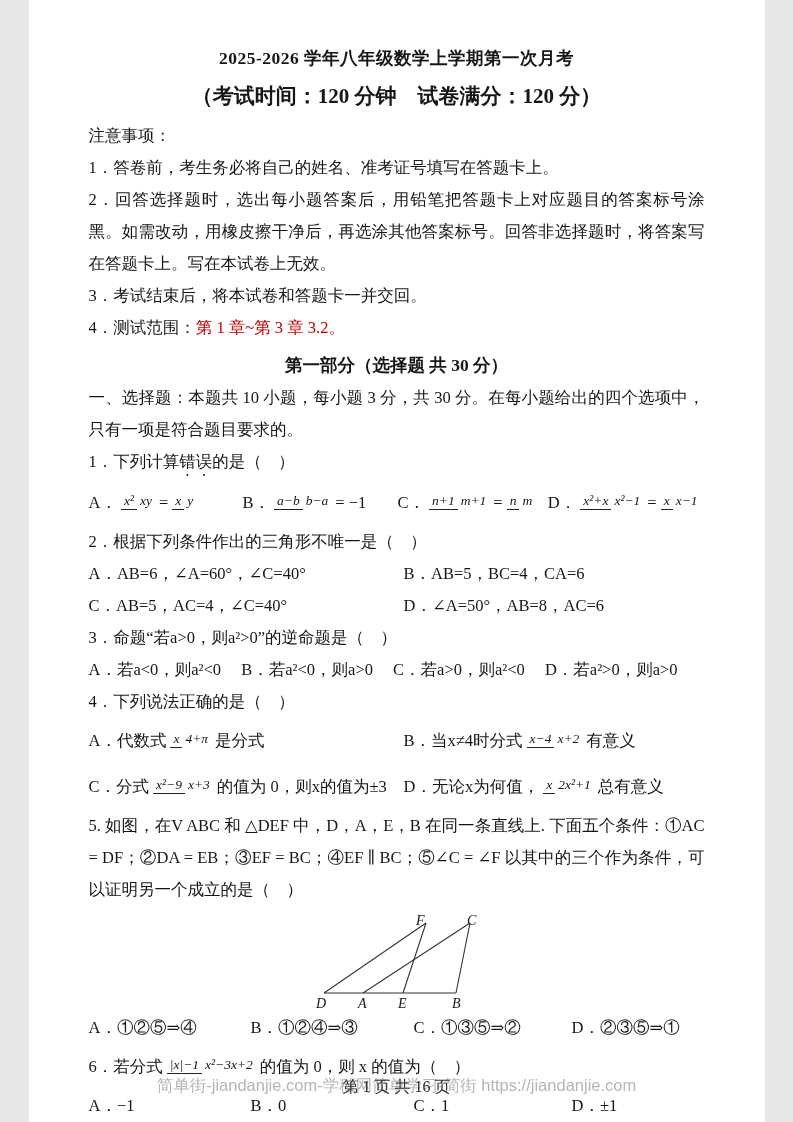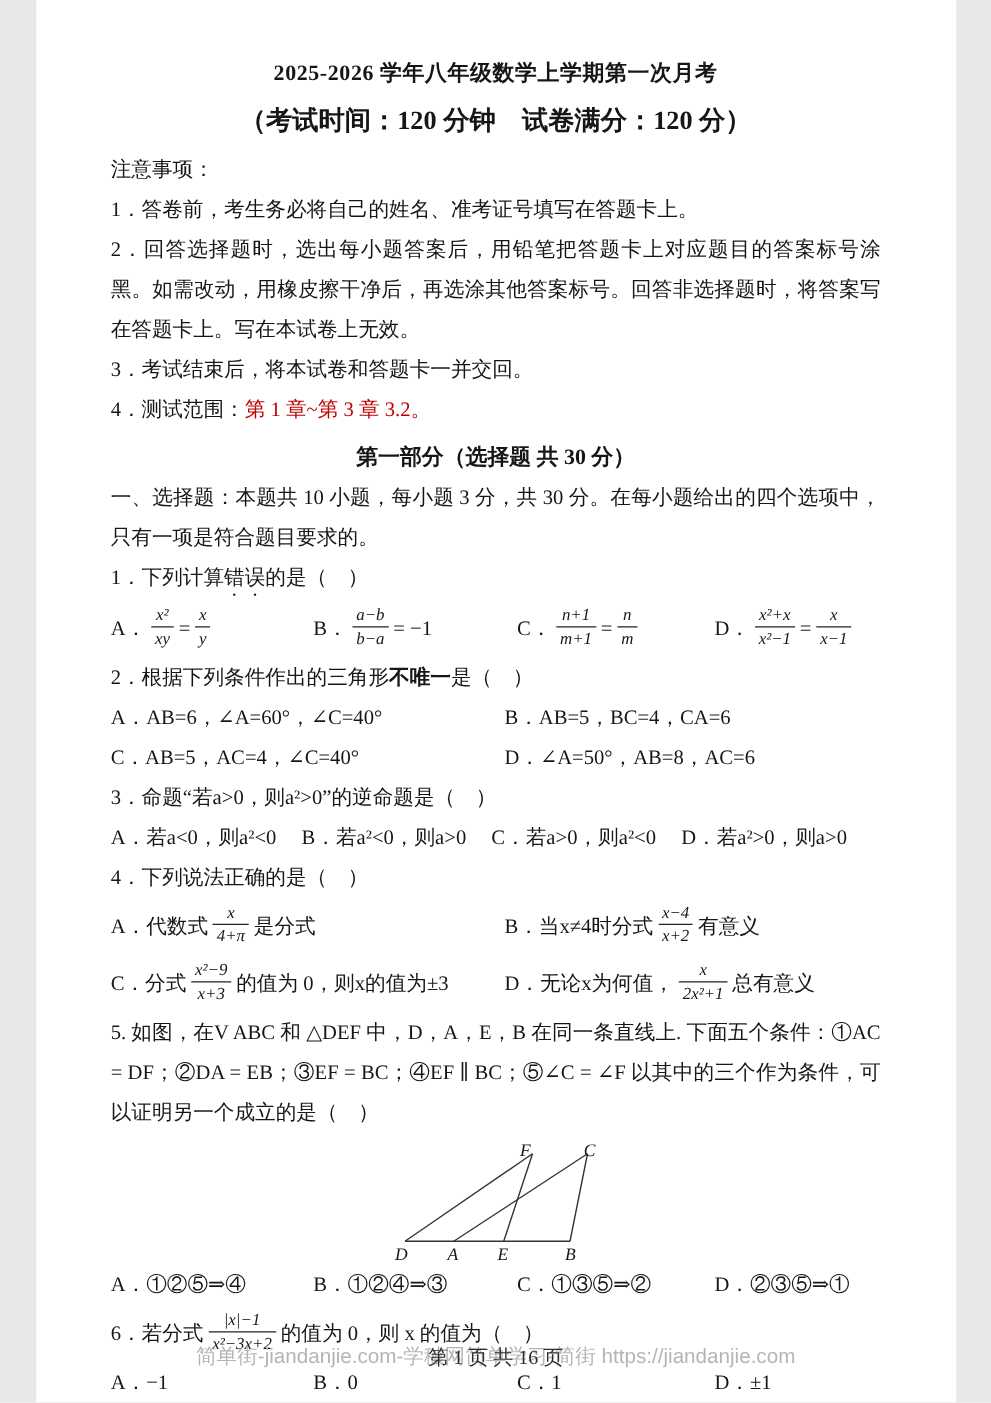--- a/index.html
+++ b/index.html
@@ -9,34 +9,34 @@
     font-family:"Liberation Serif","DejaVu Serif",serif;
     color:#161616;font-size:16.5px;
   }
   .content{padding:46px 60px 0 60px;}
   .tc{text-align:center;}
   .title{font-size:17.5px;font-weight:700;letter-spacing:.5px;line-height:24px;}
   .subtitle{font-size:21px;font-weight:700;margin-top:14px;line-height:24px;}
   .para{line-height:32px;text-align:justify;}
   .red{color:#c00000;}
   .part-heading{font-size:17.5px;font-weight:700;line-height:34px;margin-top:4px;}
-  .embold{font-weight:700;}
+  .embold{font-weight:400;}
   .emdot{
     -webkit-text-emphasis:filled dot;-webkit-text-emphasis-position:under right;
     text-emphasis:filled dot;text-emphasis-position:under right;
   }
   .optrow{display:flex;line-height:32px;align-items:center;}
   .optrow.tall{min-height:46px;}
   .o1{width:162px;}.o2{width:163px;}.o3{width:158px;}.o4{flex:1;}
   .w1{width:315px;}.w2{flex:1;}
   .spread{max-width:648px;}
   .spread .sp{display:inline-block;}
   .spread .sp+.sp{margin-left:16px;}
   .frac{
-    display:inline-flex;flex-direction:column;text-align:center;
+    display:inline-flex;text-align:center;
     vertical-align:middle;font-style:italic;font-size:13.5px;line-height:1.3;
     margin:0 4px;position:relative;top:-2px;
   }
   .frac .num{border-bottom:1px solid #222;padding:0 3px;}
   .frac .den{padding:0 3px;}
   .opt-inline{display:inline-flex;align-items:center;}
   .figure-wrap{width:190px;margin:8px auto 2px auto;}
   .figure-wrap svg{display:block;}
   .fig-label{font-style:italic;font-size:14px;fill:#161616;font-family:"Liberation Serif",serif;}
   .footer{position:absolute;left:0;right:0;bottom:24px;height:26px;text-align:center;}

